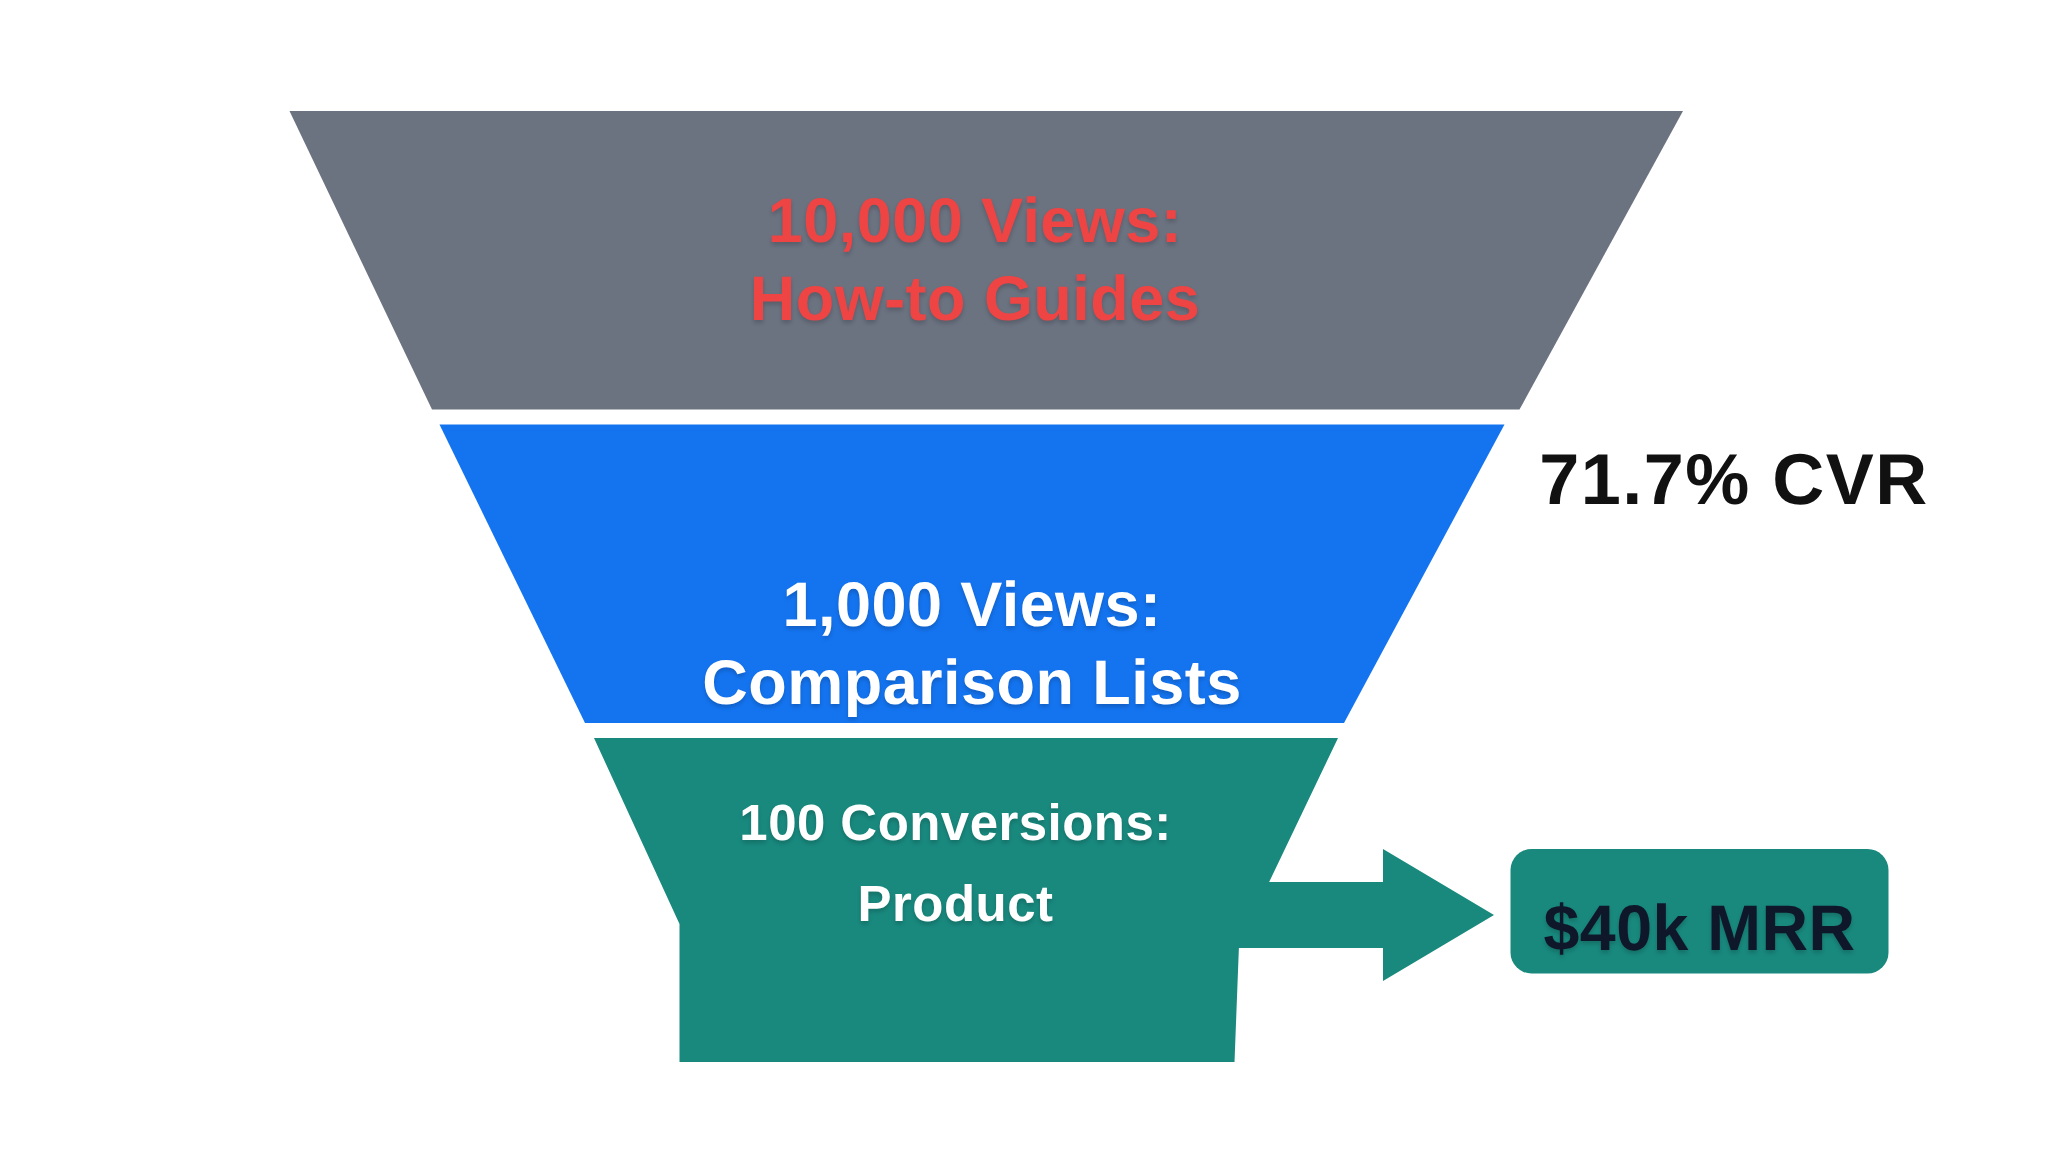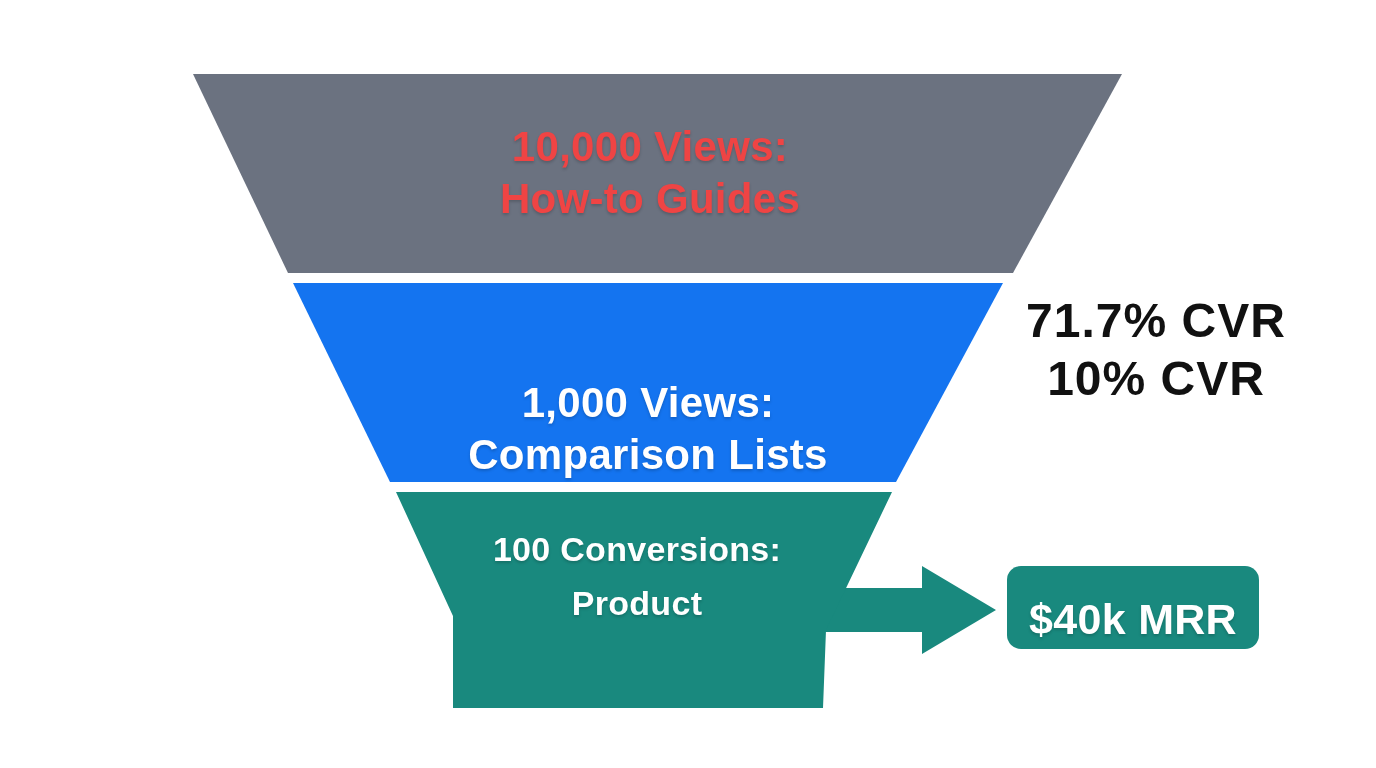--- a/index.html
+++ b/index.html
@@ -85,20 +85,19 @@
     <div class="line">Comparison Lists</div>
   </div>
 
   <div class="stage-label label-bottom" style="color: rgb(255, 255, 255);">
     <div class="line">100 Conversions:</div>
     <div class="line">Product</div>
   </div>
 
   <div class="cvr-annotation" style="color: rgb(17, 17, 17);">
     <div class="cvr-line">71.7% CVR</div>
-    <div class="cvr-line">10% CVR</div>
   </div>
 
   <div class="mrr-badge" style="background-color: rgb(25, 137, 126);">
-    <span class="mrr-text" style="color: #ffffff; margin-top: 24px;">$40k MRR</span>
+    <span class="mrr-text" style="color: #0f172a; margin-top: 24px;">$40k MRR</span>
   </div>
 
 </div>
 
 </body></html>

